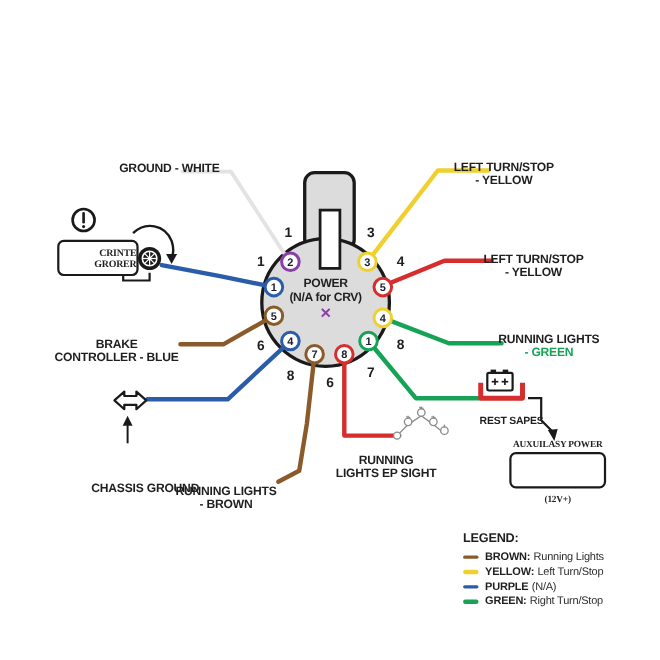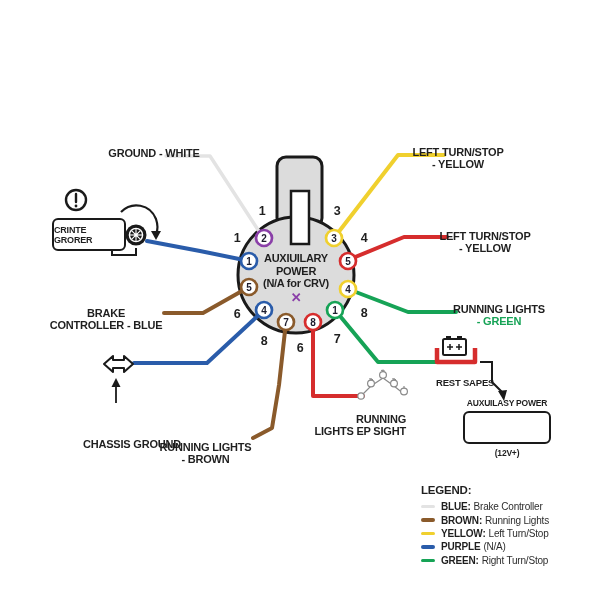--- a/index.html
+++ b/index.html
@@ -9,21 +9,21 @@
   svg text{font-family:"Liberation Sans", sans-serif;}
   .pin-ring{fill:#fff;stroke-width:2.7px;}
   .pin-num{font-size:10px;font-weight:bold;text-anchor:middle;fill:#1d1d2e;}
   .outer-num{font-size:12.5px;font-weight:bold;text-anchor:middle;fill:#1f1f1f;letter-spacing:-0.3px;}
   .lbl{position:absolute;font-weight:bold;font-size:11px;line-height:12px;letter-spacing:-0.2px;
        text-align:center;color:#1f1f1f;white-space:nowrap;margin-top:10px;}
   .lbl span{display:block;}
   .green-text{color:#16a356;}
   .outline-box{position:absolute;border:2px solid #1a1a1a;border-radius:6px;background:#fff;
        display:flex;flex-direction:column;align-items:center;justify-content:center;
-       font-weight:bold;letter-spacing:-0.2px;text-align:left;}
+       font-weight:bold;letter-spacing:-0.2px;text-align:right;font-family:Liberation Serif, serif;}
   .conn-text{position:absolute;left:238px;top:252px;width:116px;text-align:center;
        font-weight:bold;font-size:11px;line-height:12.5px;letter-spacing:-0.3px;color:#1f1f1f;}
   .conn-text .na-mark{font-size:13px;margin-top:2px;}
   .legend{position:absolute;left:421px;top:484px;}
   .legend-title{font-weight:bold;font-size:11.5px;letter-spacing:-0.2px;margin-bottom:4px;}
   .legend-row{display:flex;align-items:center;height:13.4px;font-size:10px;letter-spacing:-0.2px;}
   .legend-swatch{width:14px;height:3.5px;border-radius:2px;margin-right:6px;flex:0 0 auto;}
   .legend-name{font-weight:bold;margin-right:3px;}
   .legend-desc{font-weight:normal;color:#2d2d2d;}
 </style>
@@ -156,21 +156,20 @@
       <line x1="383" y1="369.5" x2="383" y2="372" stroke-width="1.2"></line>
       <line x1="394" y1="378" x2="394" y2="380.5" stroke-width="1.2"></line>
       <line x1="404" y1="386" x2="404" y2="388.5" stroke-width="1.2"></line>
       <line x1="369" y1="378.8" x2="373" y2="379.6" stroke-width="1"></line>
       <line x1="381" y1="370.3" x2="385" y2="371.1" stroke-width="1"></line>
       <line x1="392" y1="378.8" x2="396" y2="379.6" stroke-width="1"></line>
     </g>
   </svg>
 
   <div class="conn-text">
-    <span style="display:block;">AUXIUILARY</span>
     <span style="display:block;">POWER</span>
     <span style="display:block;">(N/A for CRV)</span>
     <span class="na-mark" style="display:block;color:#8a3fa8;">✕</span>
   </div>
 
   <div class="lbl" style="left:99px;top:137px;width:110px;">GROUND - WHITE</div>
 
   <div class="lbl" style="left:407px;top:136px;width:102px;">
     <span>LEFT TURN/STOP</span>
     <span>- YELLOW</span>
@@ -191,44 +190,39 @@
     <span>CONTROLLER - BLUE</span>
   </div>
 
   <div class="lbl" style="left:83px;top:428px;width:92px;font-size:11px;">CHASSIS GROUND</div>
 
   <div class="lbl" style="left:158px;top:431px;width:95px;">
     <span>RUNNING LIGHTS</span>
     <span>- BROWN</span>
   </div>
 
-  <div class="lbl" style="left:296px;top:403px;width:110px;text-align:right;">
+  <div class="lbl" style="left:296px;top:403px;width:110px;text-align:center;">
     <span>RUNNING</span>
     <span>LIGHTS EP SIGHT</span>
   </div>
 
   <div class="lbl" style="left:436px;top:367px;width:54px;font-size:9.5px;">REST SAPES</div>
 
   <div class="outline-box" style="left:52px;top:218px;width:70px;height:29px;font-size:9px;">
     <span>CRINTE GRORER</span>
   </div>
 
   <div class="outline-box" style="left:463px;top:411px;width:84px;height:29px;font-size:8.5px;line-height:10px;gap:40px;">
     <span>AUXUILASY POWER</span>
     <span>(12V+)</span>
   </div>
 
   <div class="legend">
     <div class="legend-title">LEGEND:</div>
     <div class="legend-row">
-      <span class="legend-swatch" style="background: rgb(227, 227, 227);"></span>
-      <span class="legend-name">BLUE:</span>
-      <span class="legend-desc">Brake Controller</span>
-    </div>
-    <div class="legend-row">
       <span class="legend-swatch" style="background: rgb(138, 90, 43);"></span>
       <span class="legend-name">BROWN:</span>
       <span class="legend-desc">Running Lights</span>
     </div>
     <div class="legend-row">
       <span class="legend-swatch" style="background: rgb(240, 208, 46);"></span>
       <span class="legend-name">YELLOW:</span>
       <span class="legend-desc">Left Turn/Stop</span>
     </div>
     <div class="legend-row">

